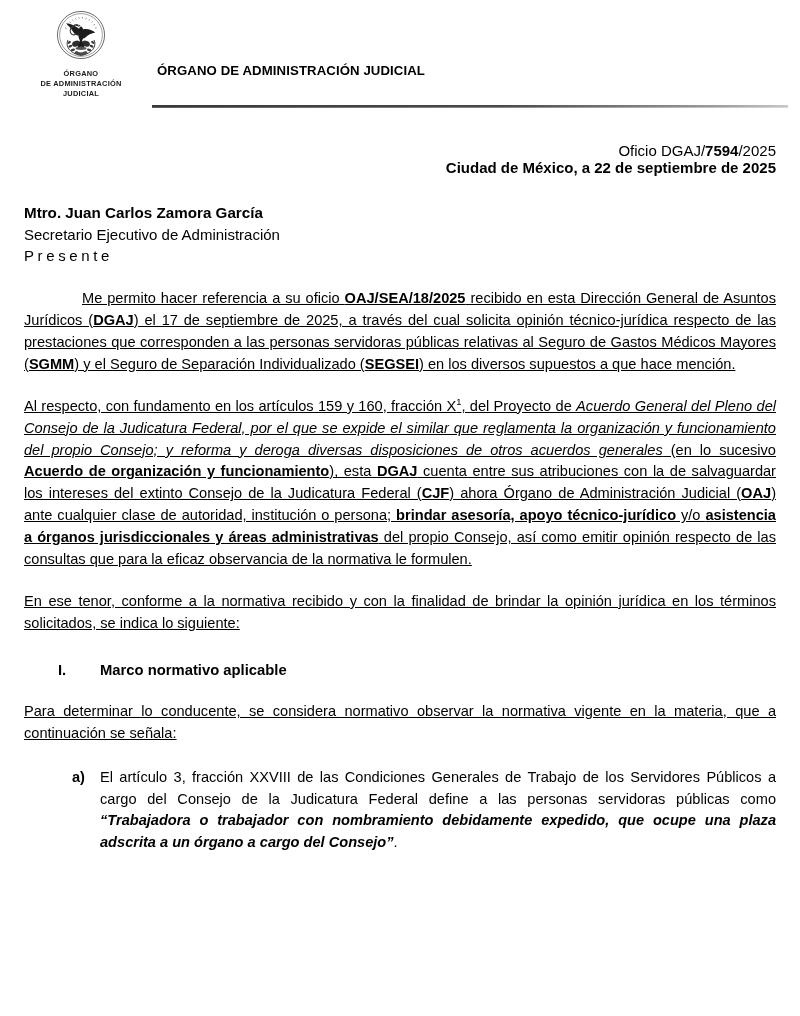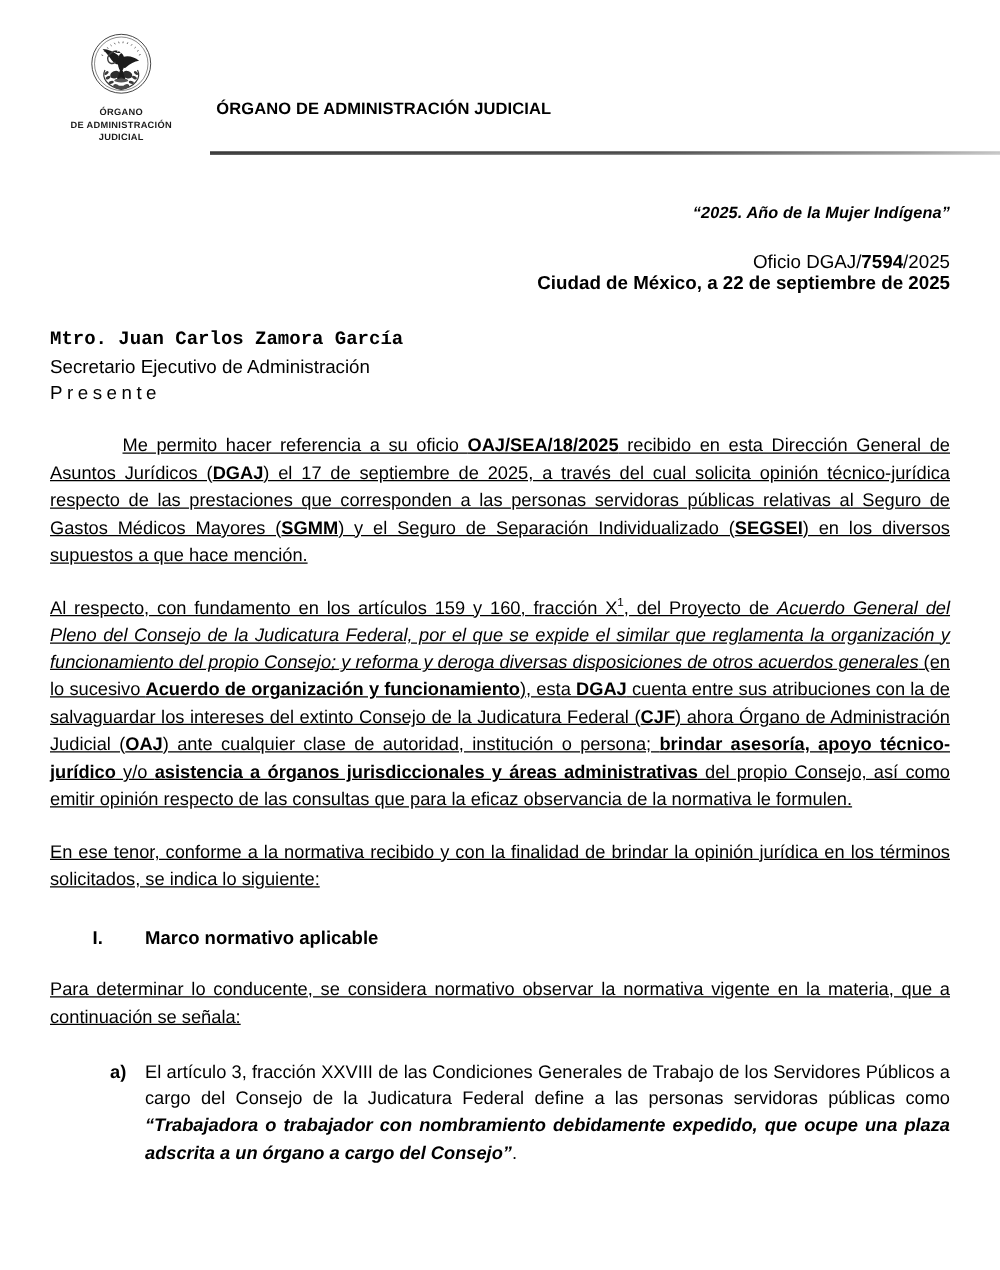--- a/index.html
+++ b/index.html
@@ -13,21 +13,21 @@
     height: 1016px;
     font-family: "Liberation Sans", sans-serif;
     color: #000000;
     overflow: hidden;
   }
 
   .page {
     position: relative;
     width: 800px;
     height: 908px;
-    padding: 16px;
+    padding: 0;
   }
 
   
   .header {
     position: relative;
     height: 118px;
   }
 
   .logo-block {
     position: absolute;
@@ -105,21 +105,20 @@
 
   
   .addressee {
     padding: 0 24px;
     margin-top: 26px;
     line-height: 1.42;
   }
   .addressee .name {
     font-size: 15.2px;
     font-weight: bold;
-    font-family: Liberation Mono, monospace;
   }
   .addressee .role {
     font-size: 15px;
   }
   .addressee .presente {
     font-size: 15px;
     letter-spacing: 3.6px;
   }
 
   
@@ -268,21 +267,20 @@
     </div>
 
     <div class="org-titles">
       <div>ÓRGANO DE ADMINISTRACIÓN JUDICIAL</div>
     </div>
 
     <div class="rule"></div>
   </div>
 
   <div class="meta">
-    <div class="slogan">“2025. Año de la Mujer Indígena”</div>
     <div class="oficio"><span>Oficio DGAJ/</span><b>7594</b><span>/2025</span></div>
     <div class="place-date">Ciudad de México, a 22 de septiembre de 2025</div>
   </div>
 
   <div class="addressee">
     <div class="name">Mtro. Juan Carlos Zamora García</div>
     <div class="role">Secretario Ejecutivo de Administración</div>
     <div class="presente">Presente</div>
   </div>
 

